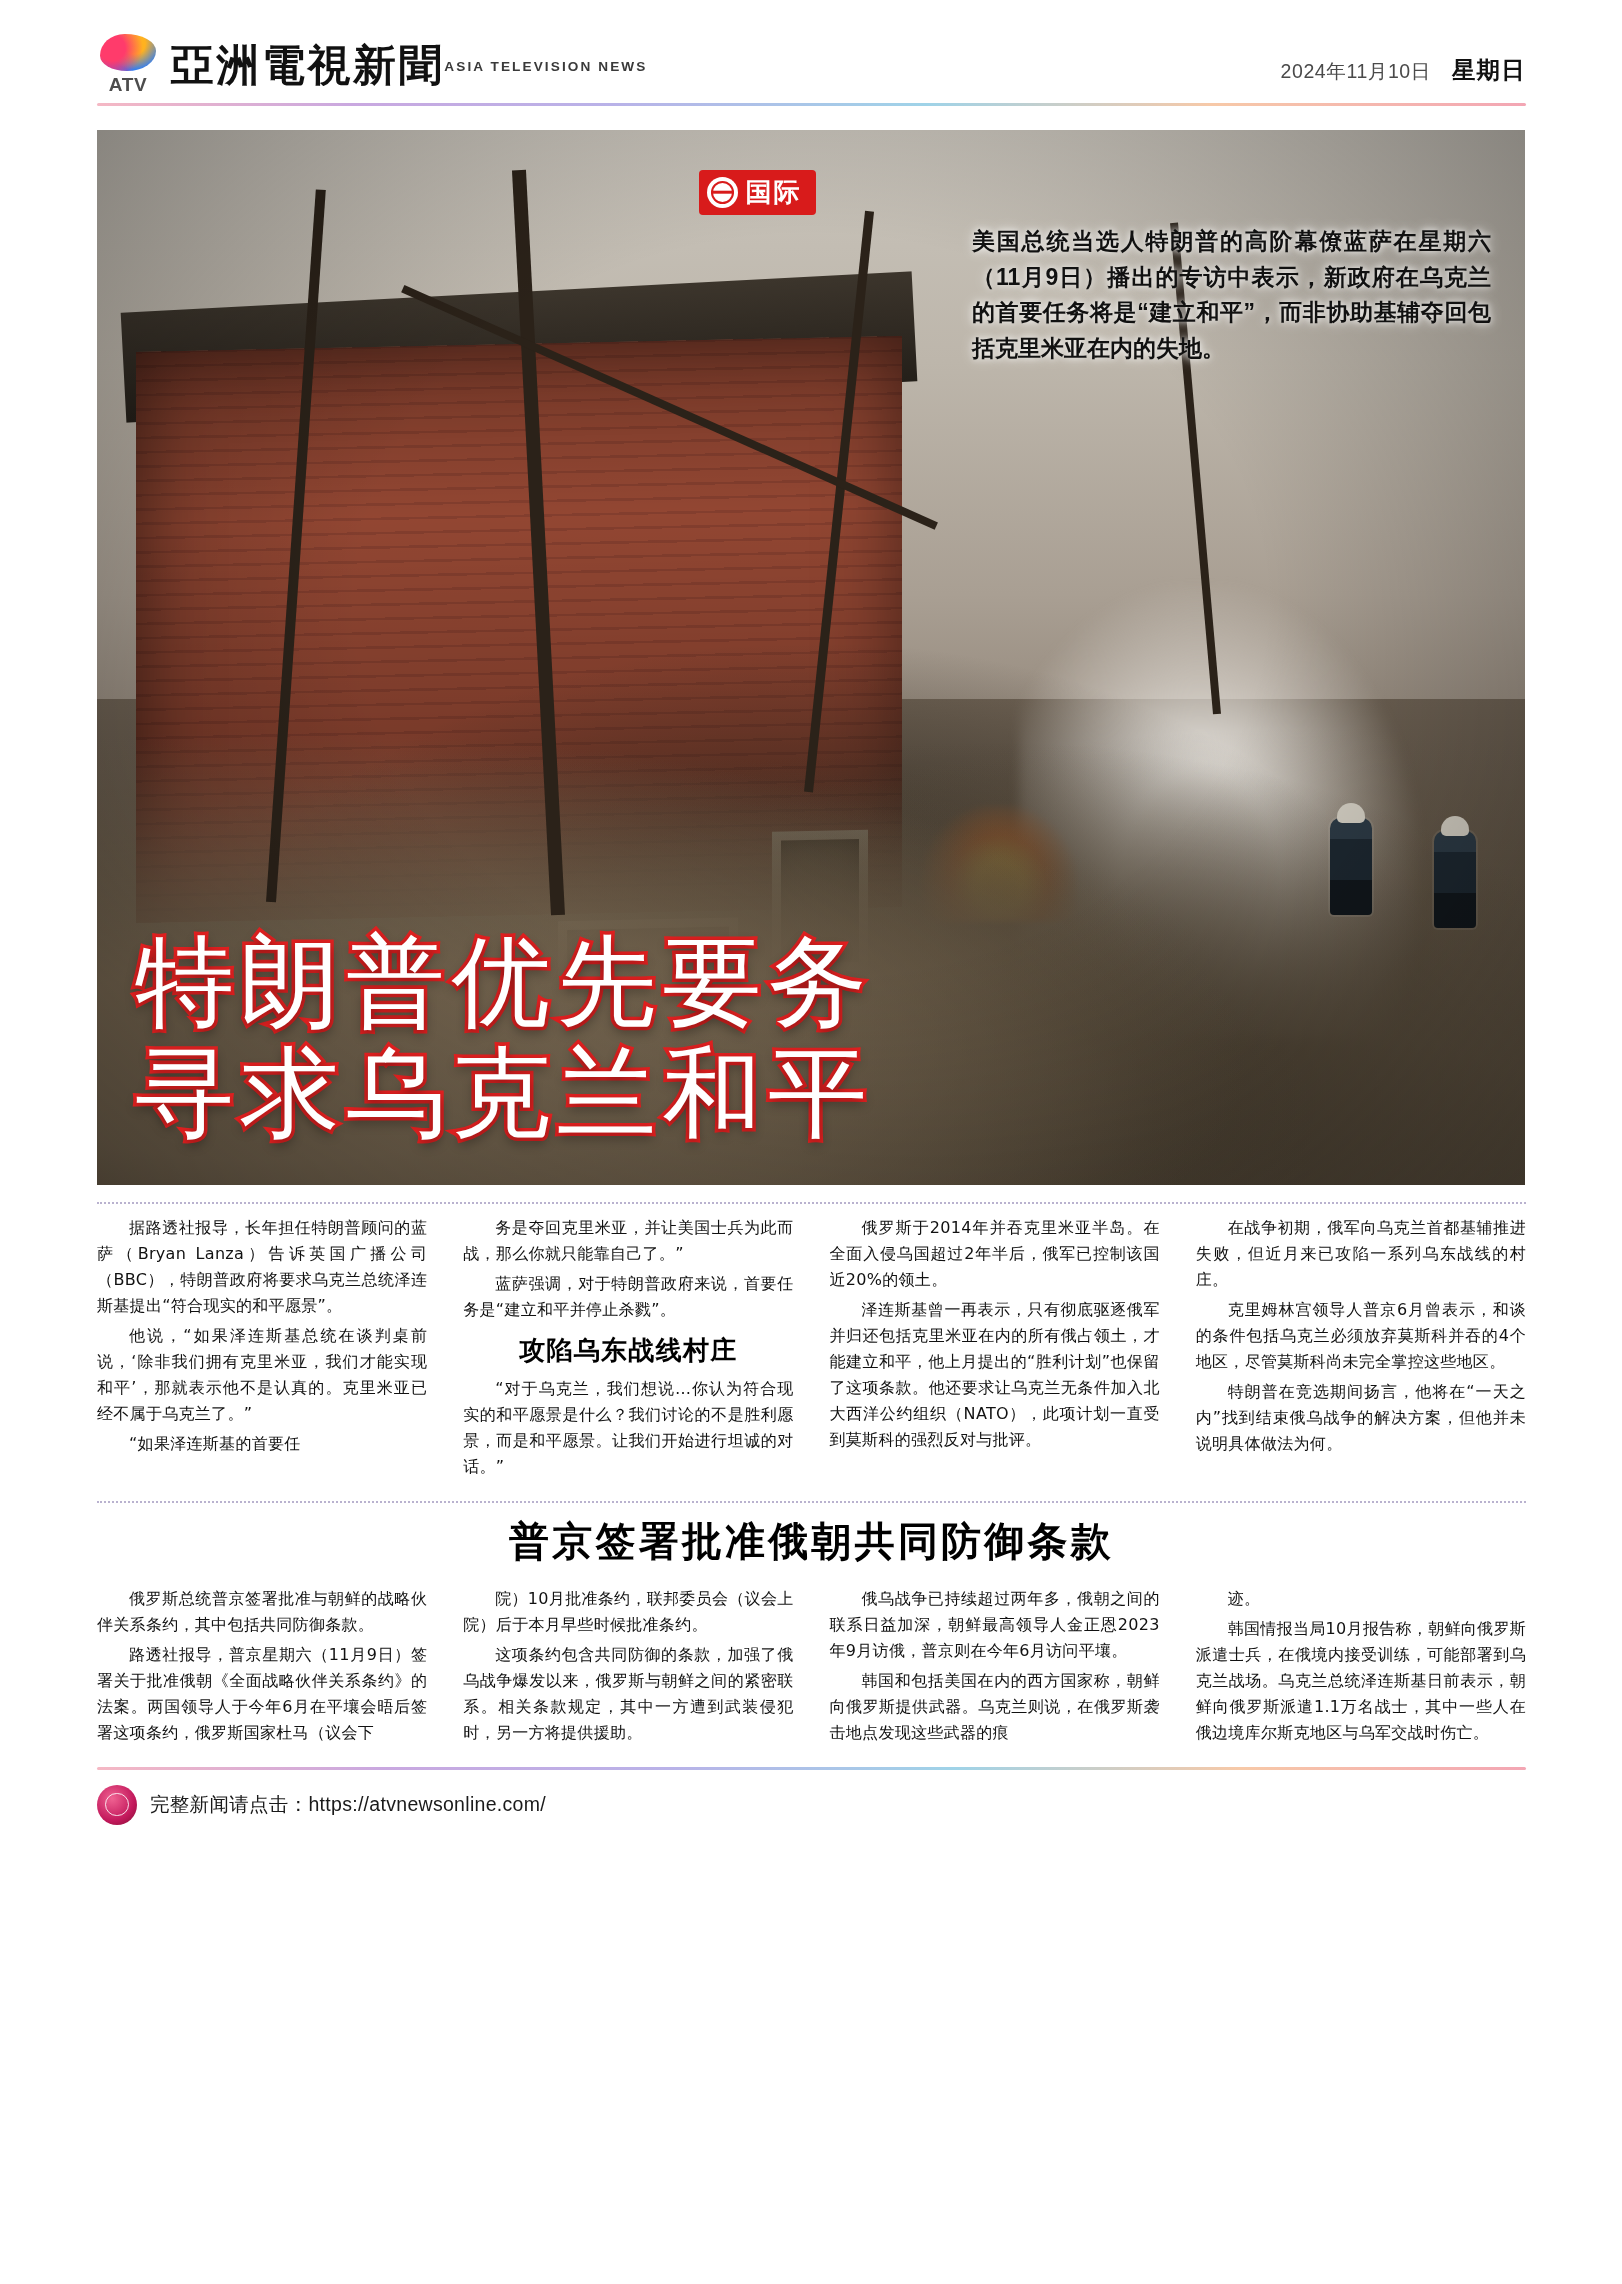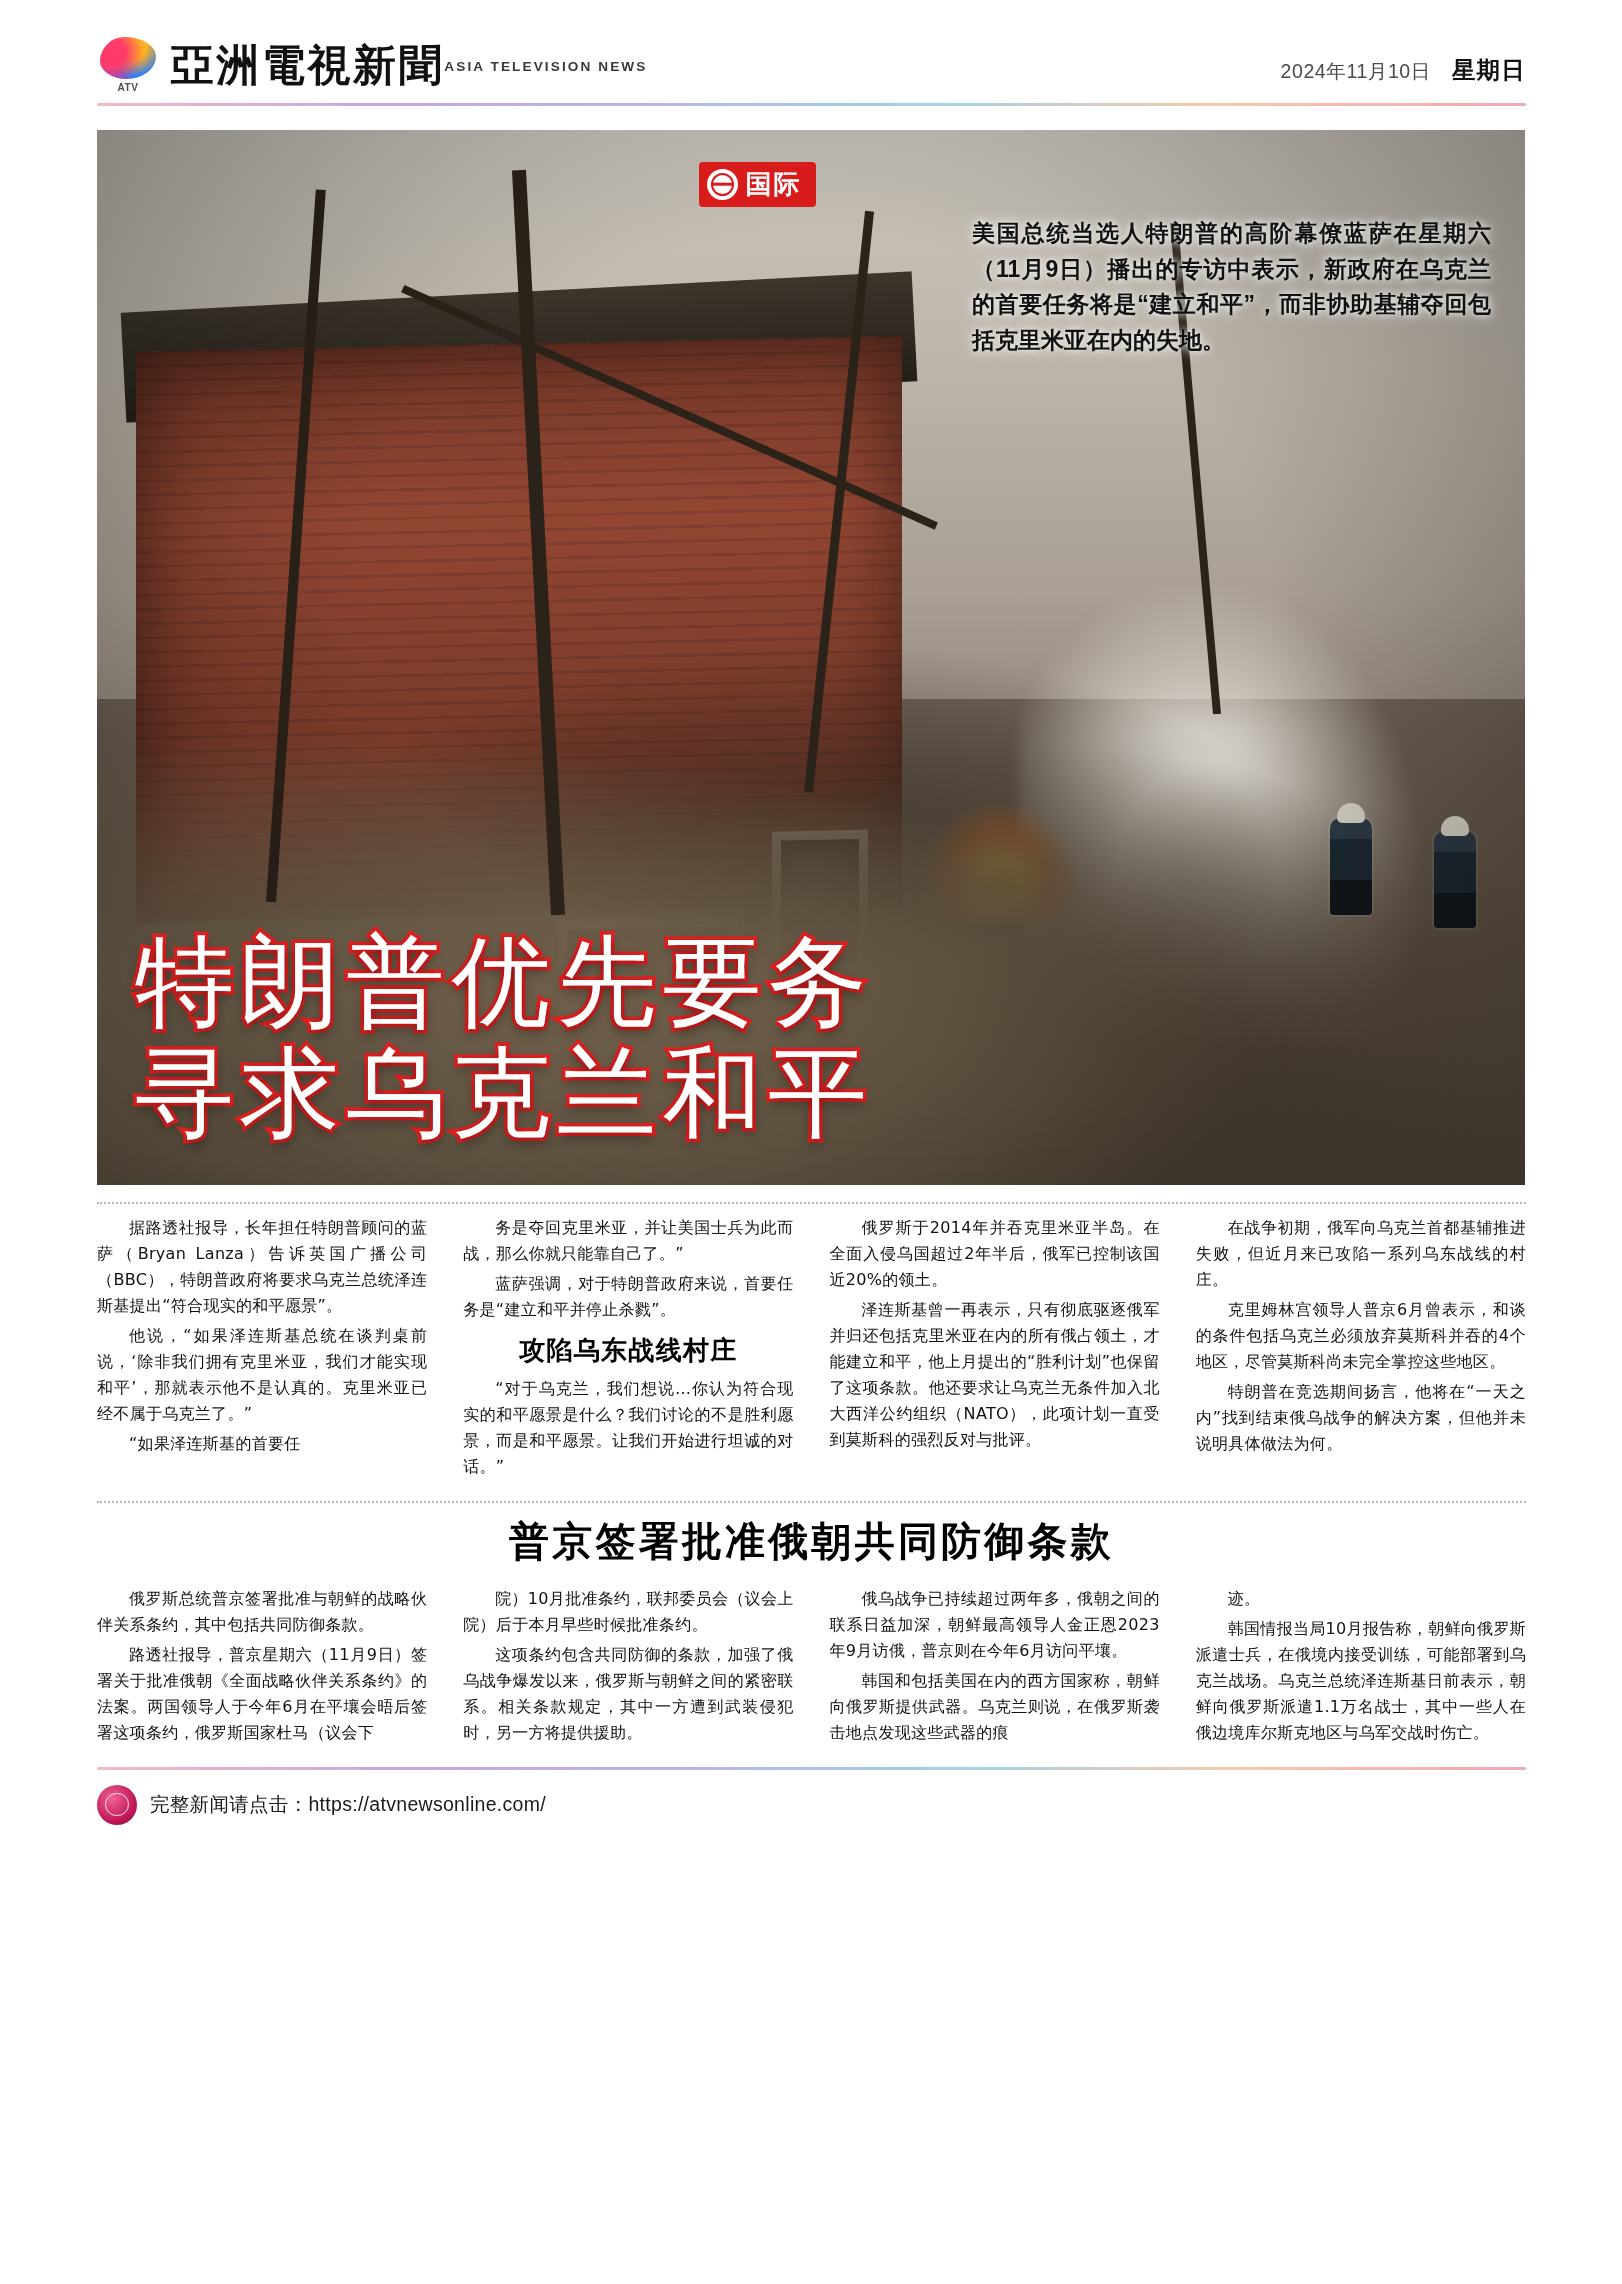--- a/index.html
+++ b/index.html
@@ -51,21 +51,21 @@
     border-radius: 44% 56% 52% 48% / 58% 46% 54% 42%;
     background:
       radial-gradient(circle at 22% 38%, #ff3b6b 0 26%, rgba(255,59,107,0) 62%),
       radial-gradient(circle at 62% 26%, #ffb21f 0 24%, rgba(255,178,31,0) 60%),
       radial-gradient(circle at 72% 70%, #2e7df6 0 26%, rgba(46,125,246,0) 62%),
       radial-gradient(circle at 34% 76%, #8e44c9 0 26%, rgba(142,68,201,0) 62%),
       linear-gradient(120deg, #f4427d, #f9a825 45%, #2f80ed 100%);
   }
   .logo-atv {
     margin-top: 2.6px;
-    font-size: 10px;
+    font-size: 19px;
     font-weight: 700;
     color: #4d4d4d;
     letter-spacing: 0.6px;
   }
   .brand-text {
     display: flex;
     flex-direction: row;
     line-height: 1;
   }
   .brand-cn {
@@ -187,21 +187,21 @@
     background: #d7d2c6;
   }
   .hero-vignette {
     position: absolute; inset: 0;
     background: radial-gradient(ellipse at 50% 45%, rgba(0,0,0,0) 45%, rgba(0,0,0,.38) 100%);
   }
 
   
   .kicker {
     position: absolute;
-    right: 34px; top: 32px;
+    right: 34px; top: 40px;
     width: 519px;
   }
   .kicker-tag {
     display: inline-flex;
     align-items: center;
     gap: 7.8px;
     background: #d81b1b;
     padding: 5.2px 14.3px 5.2px 7.8px;
     border-radius: 3.9px;
     margin-bottom: 9px;

